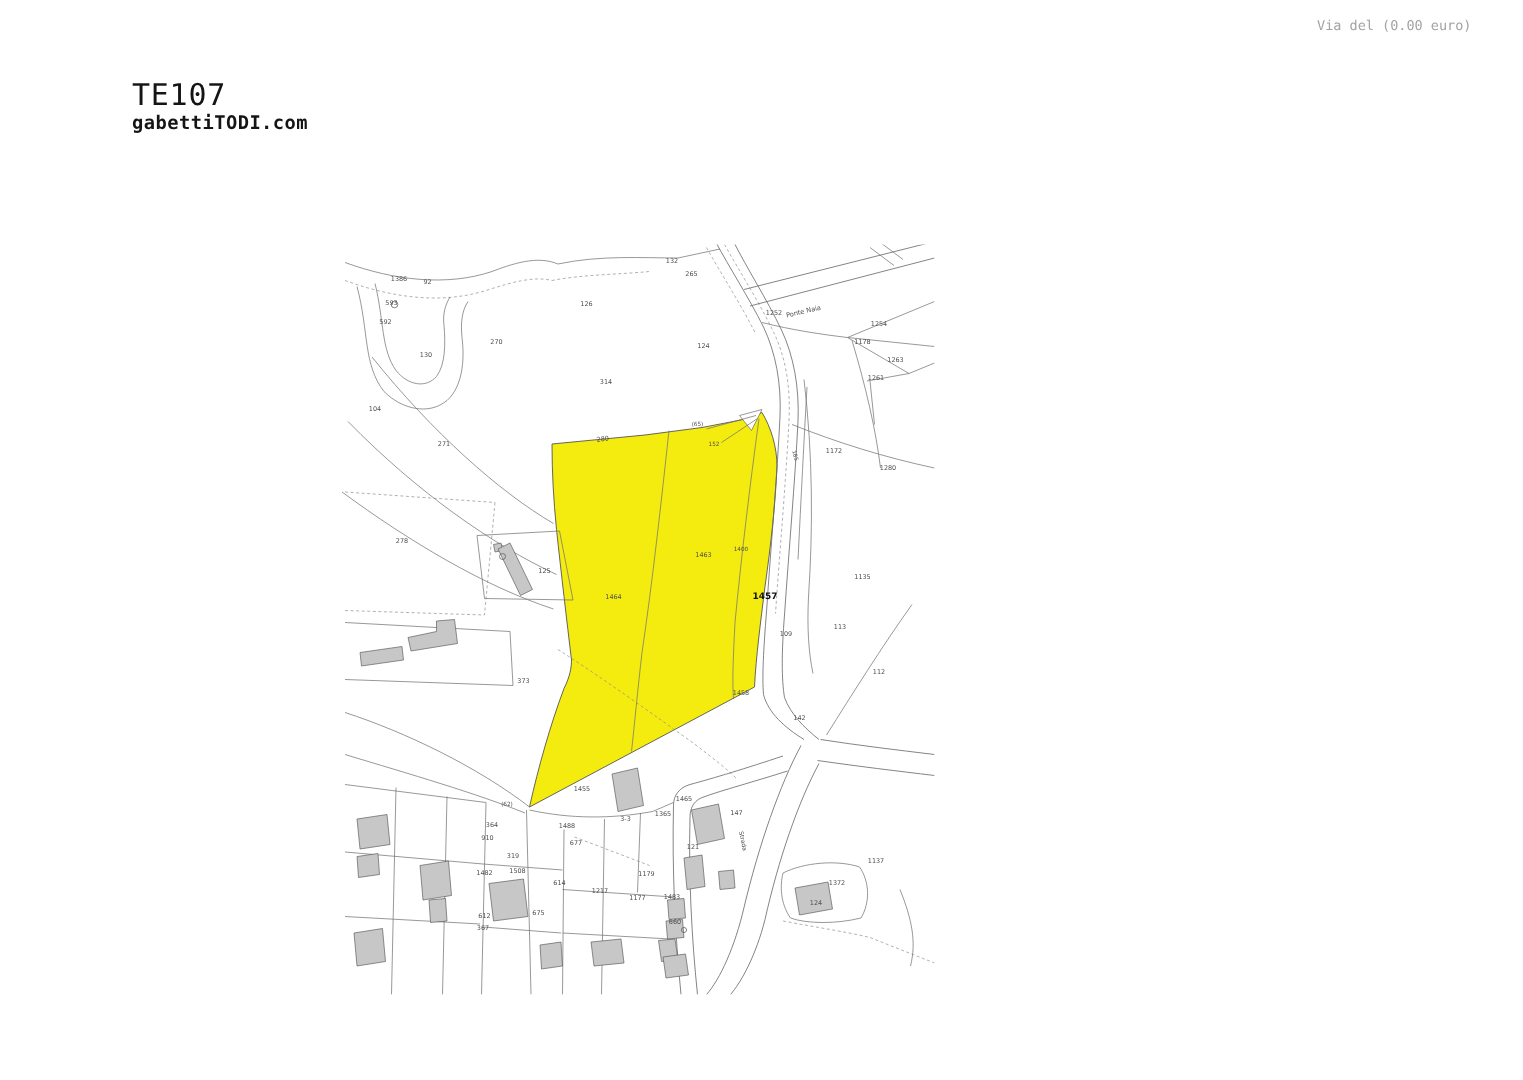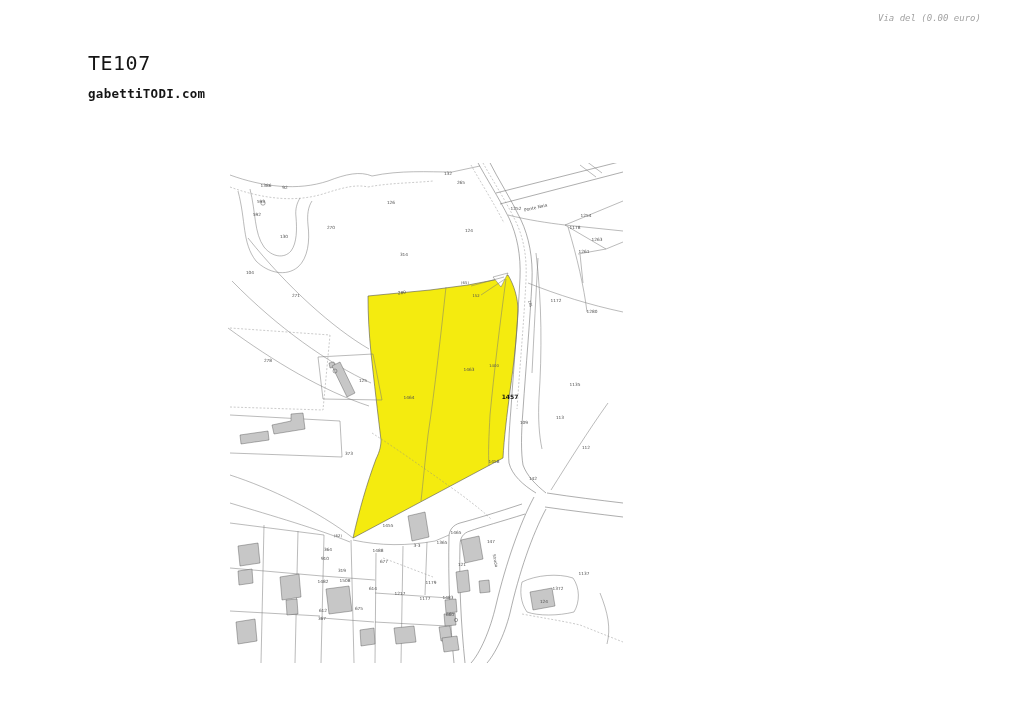--- a/index.html
+++ b/index.html
@@ -2,23 +2,23 @@
 <html><head>
 <meta charset="utf-8">
 <style>
   html,body{margin:0;padding:0;background:#ffffff;}
   body{width:1015px;height:720px;position:relative;overflow:hidden;
        font-family:"DejaVu Sans",sans-serif;}
   .header{position:absolute;left:88px;top:52px;color:#151515;}
   .header .title{font-family:"DejaVu Sans Mono",monospace;font-weight:normal;
        font-size:20px;letter-spacing:.5px;line-height:22px;}
   .header .subtitle{font-family:"DejaVu Sans Mono",monospace;font-weight:bold;
-       font-size:12.5px;letter-spacing:.3px;margin-top:12px;}
+       font-size:12.5px;letter-spacing:.3px;margin-top:0;}
   .top-note{position:absolute;left:878px;top:13px;color:#a3a3a3;
-       font-family:"DejaVu Sans Mono",monospace;font-size:9px;white-space:nowrap;font-style:italic;}
+       font-family:"DejaVu Sans Mono",monospace;font-size:9px;white-space:nowrap;}
   .map-wrap{position:absolute;left:228px;top:163px;width:395px;height:500px;}
   svg text{font-family:"DejaVu Sans",sans-serif;}
   .ln{fill:none;stroke:#767676;stroke-width:.5;}
   .lnd{fill:none;stroke:#8a8a8a;stroke-width:.45;stroke-dasharray:2 1.7;}
   .rd{fill:none;stroke:#6a6a6a;stroke-width:.55;}
   .bld{fill:#c7c7c7;stroke:#4a4a4a;stroke-width:.4;}
   .sym{fill:none;stroke:#5a5a5a;stroke-width:.5;}
 </style>
 </head>
 <body>

